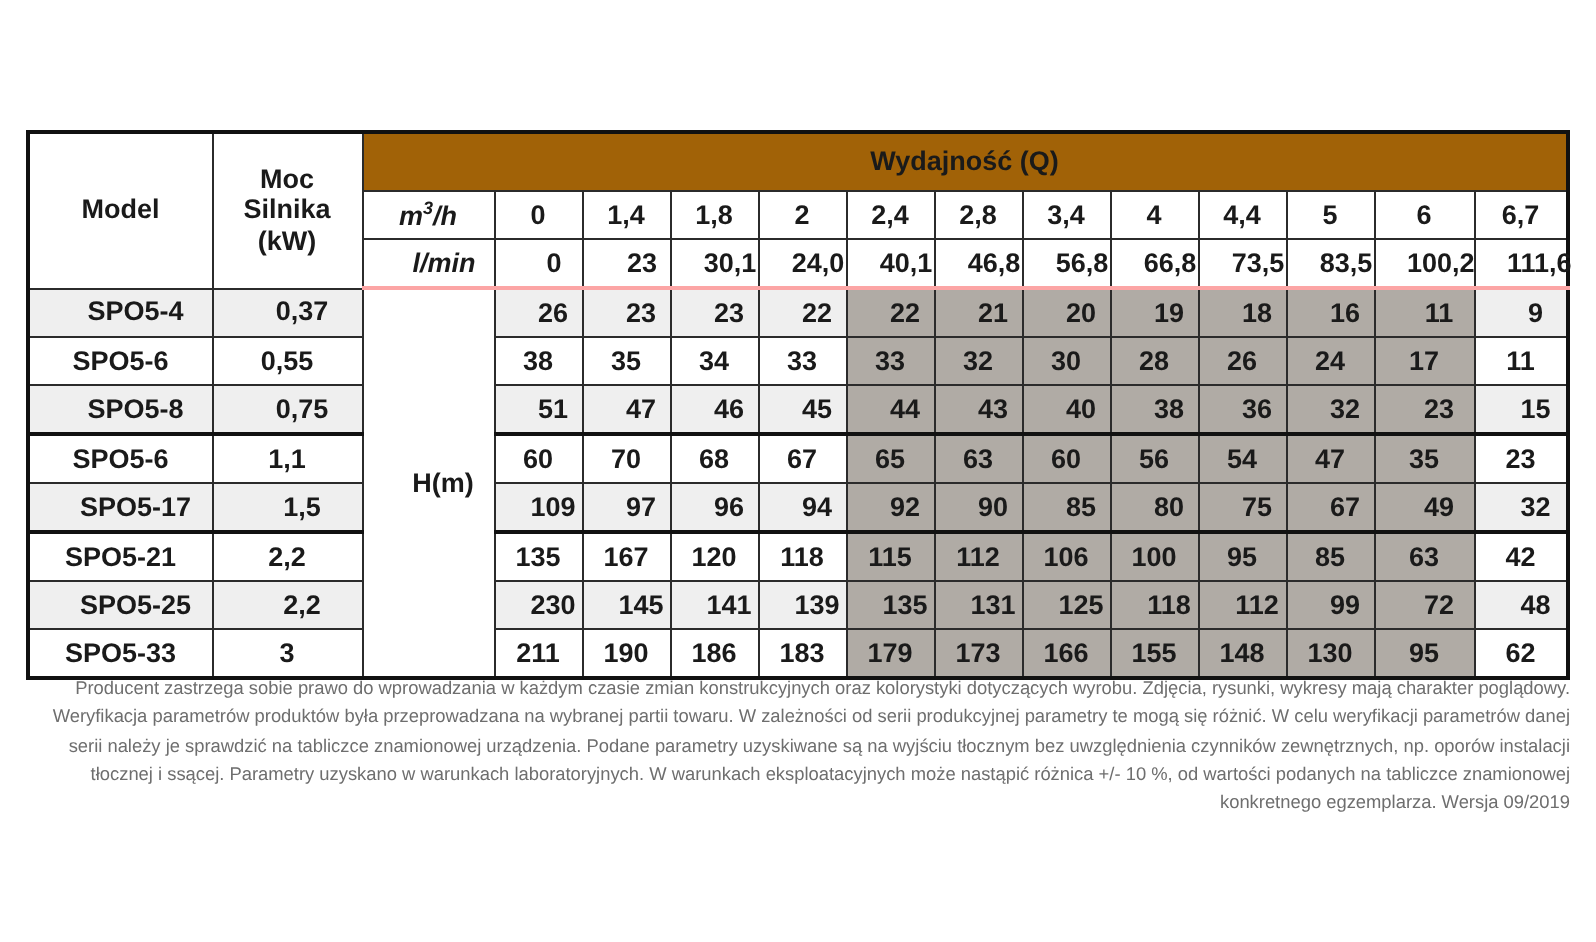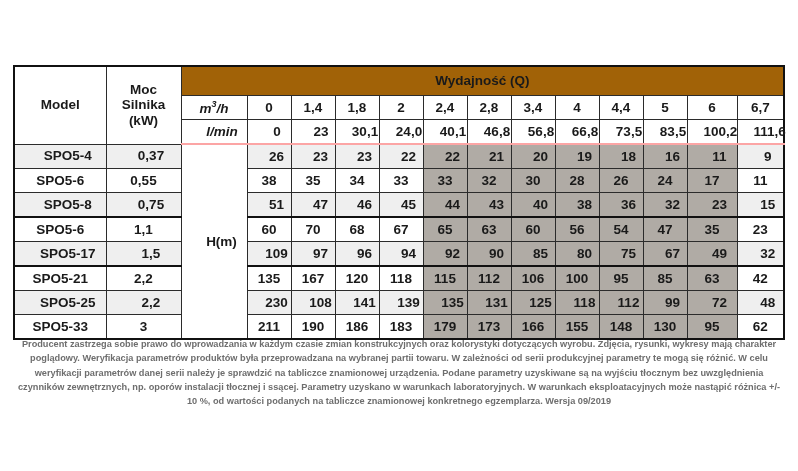--- a/index.html
+++ b/index.html
@@ -98,22 +98,22 @@
   
   #footnote {
     position: absolute;
     left: 13px;
     top: 337px;
     width: 772px;
     font-size: 9.2px;
     line-height: 1.55;
     color: #6e6e6e;
     font-family: "Liberation Sans", sans-serif;
-    text-align: center;
-    font-weight: bold;
+    text-align: right;
+    font-weight: normal;
   }
 </style>
 </head>
 <body>
 
 <div id="sheet">
   <table class="spec">
     <colgroup>
       <col style="width:92px">
       <col style="width:75px">
@@ -267,21 +267,21 @@
           <td class="v band">100</td>
           <td class="v band">95</td>
           <td class="v band">85</td>
           <td class="v band">63</td>
           <td class="v">42</td>
         </tr>
         <tr class="stripe">
           <td class="model-cell">SPO5-25</td>
           <td class="power-cell">2,2</td>
           <td class="v">230</td>
-          <td class="v">108</td>
+          <td class="v">145</td>
           <td class="v">141</td>
           <td class="v">139</td>
           <td class="v band">135</td>
           <td class="v band">131</td>
           <td class="v band">125</td>
           <td class="v band">118</td>
           <td class="v band">112</td>
           <td class="v band">99</td>
           <td class="v band">72</td>
           <td class="v">48</td>

